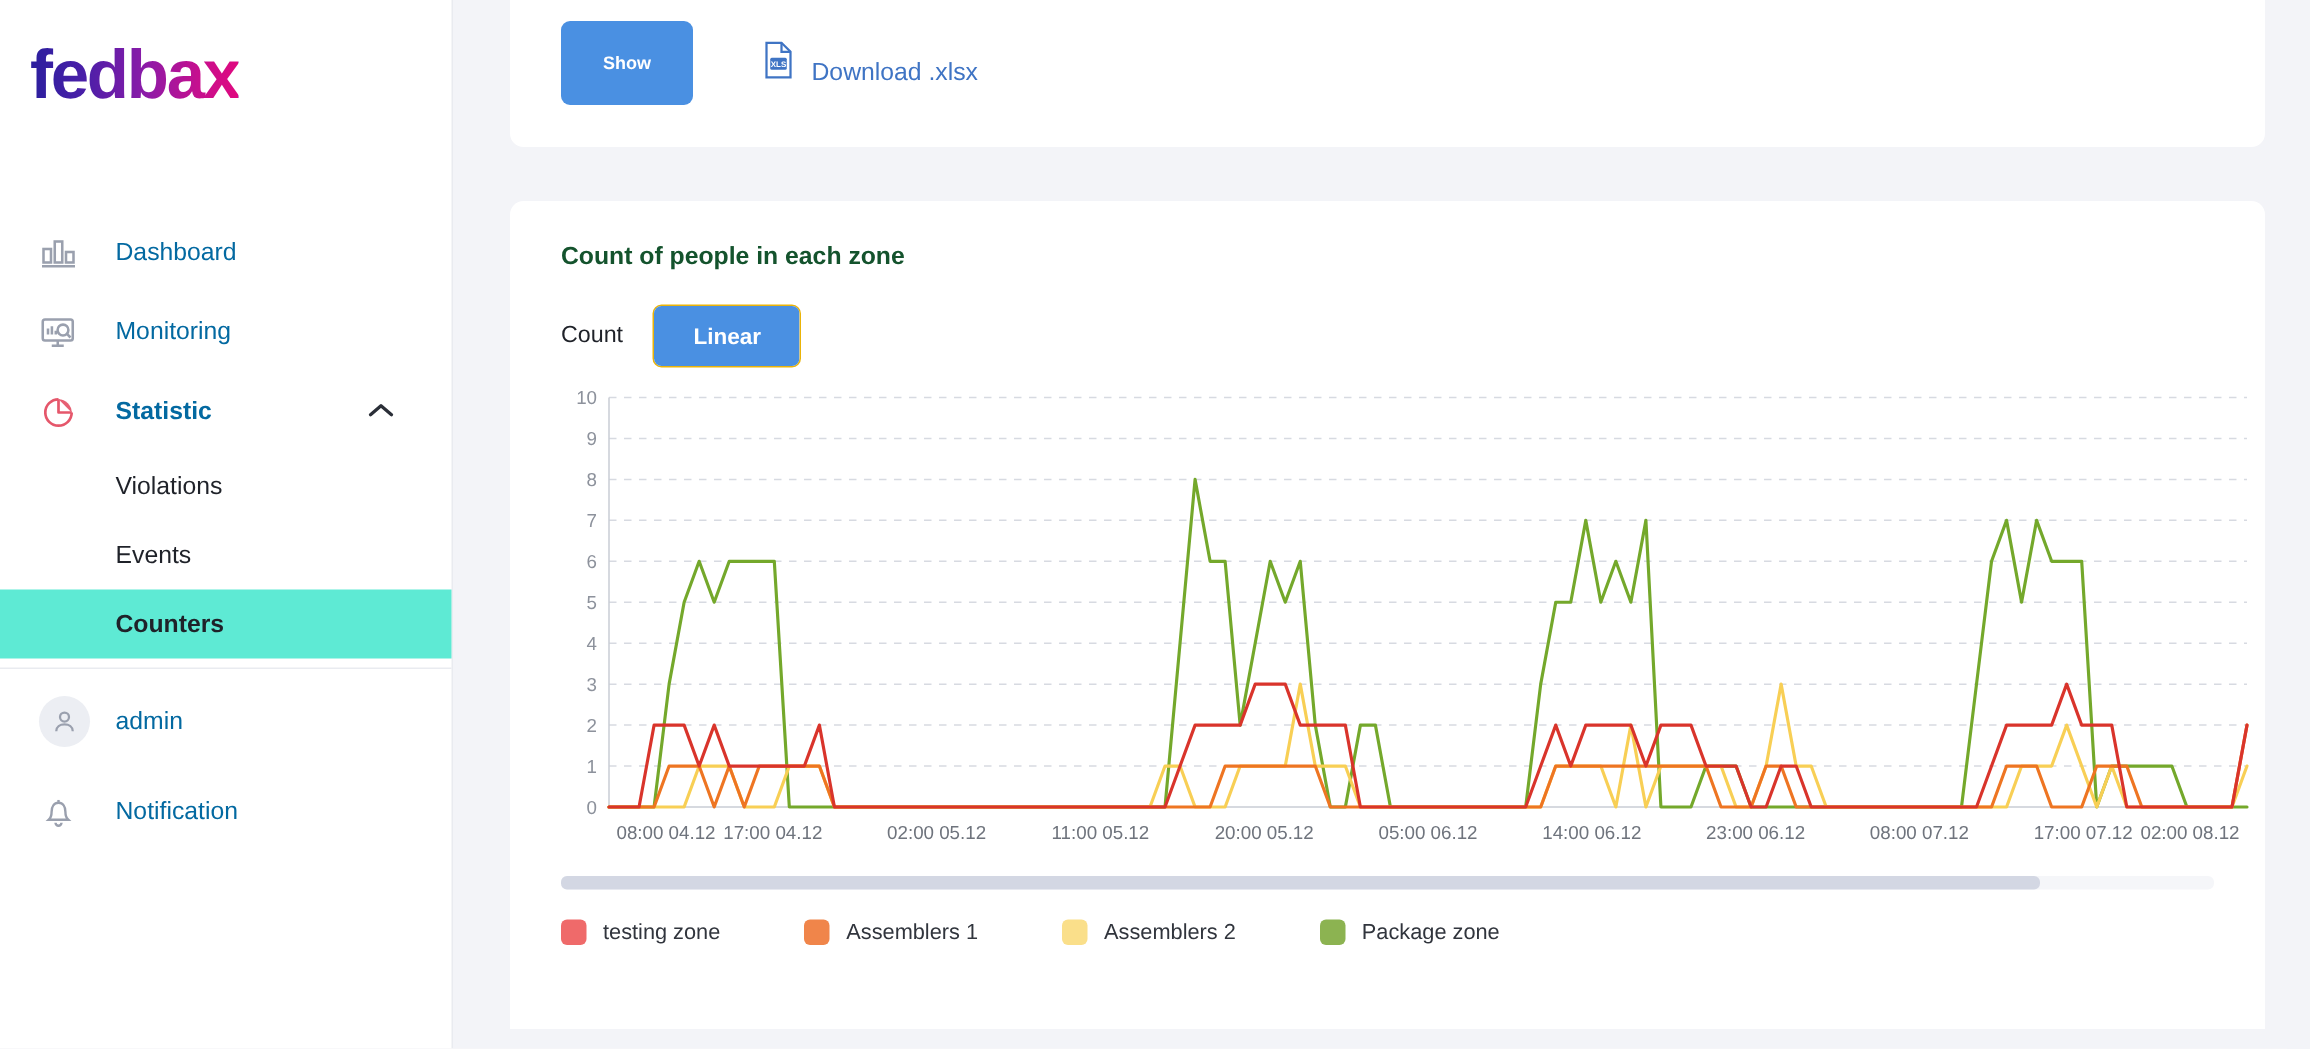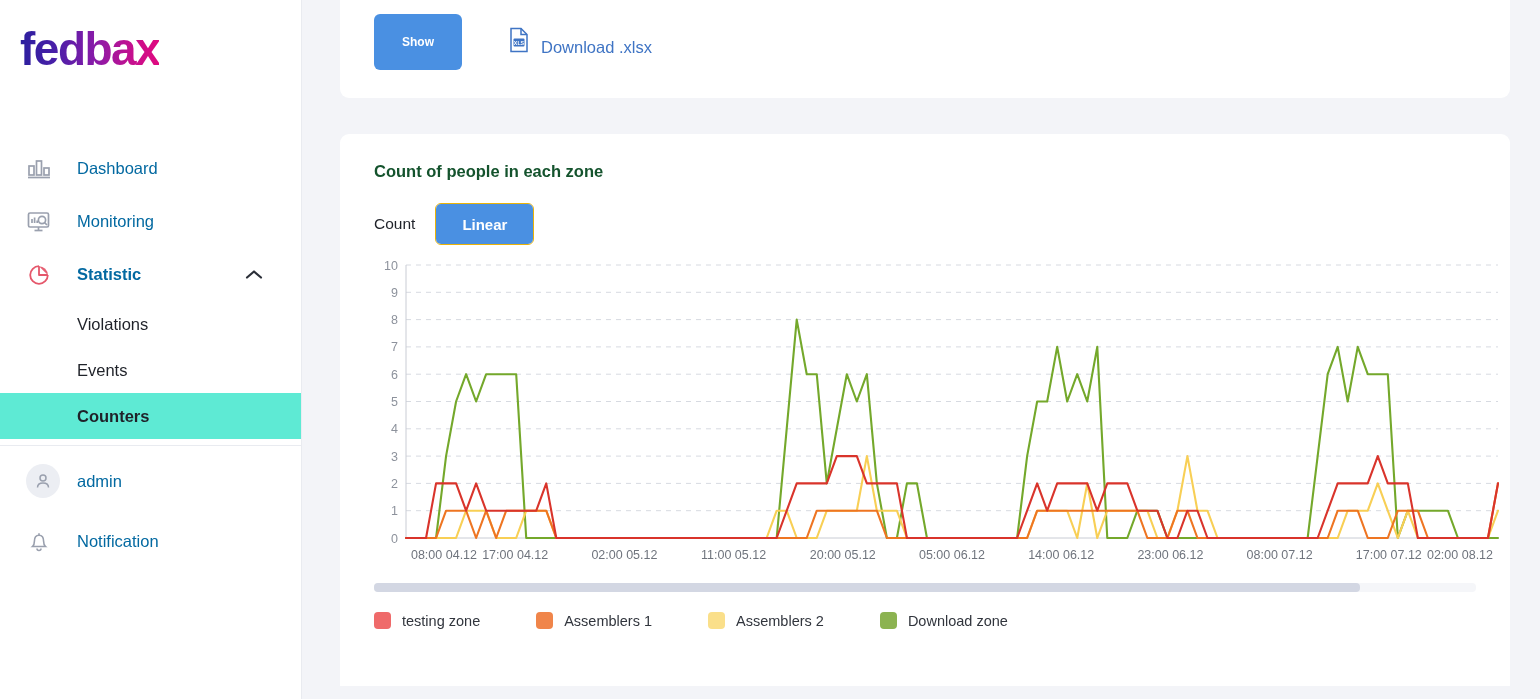--- a/index.html
+++ b/index.html
@@ -288,19 +288,19 @@
         <div class="leg-item">
           <span class="leg-sw" id="sw1" style="background: rgb(240, 133, 74);"></span>
           <span class="leg-txt">Assemblers 1</span>
         </div>
         <div class="leg-item">
           <span class="leg-sw" id="sw2" style="background: rgb(250, 223, 138);"></span>
           <span class="leg-txt">Assemblers 2</span>
         </div>
         <div class="leg-item">
           <span class="leg-sw" id="sw3" style="background: rgb(140, 179, 81);"></span>
-          <span class="leg-txt">Download zone</span>
+          <span class="leg-txt">Package zone</span>
         </div>
       </div>
     </section>
 
   </main>
 </div>
 
 </body></html>

